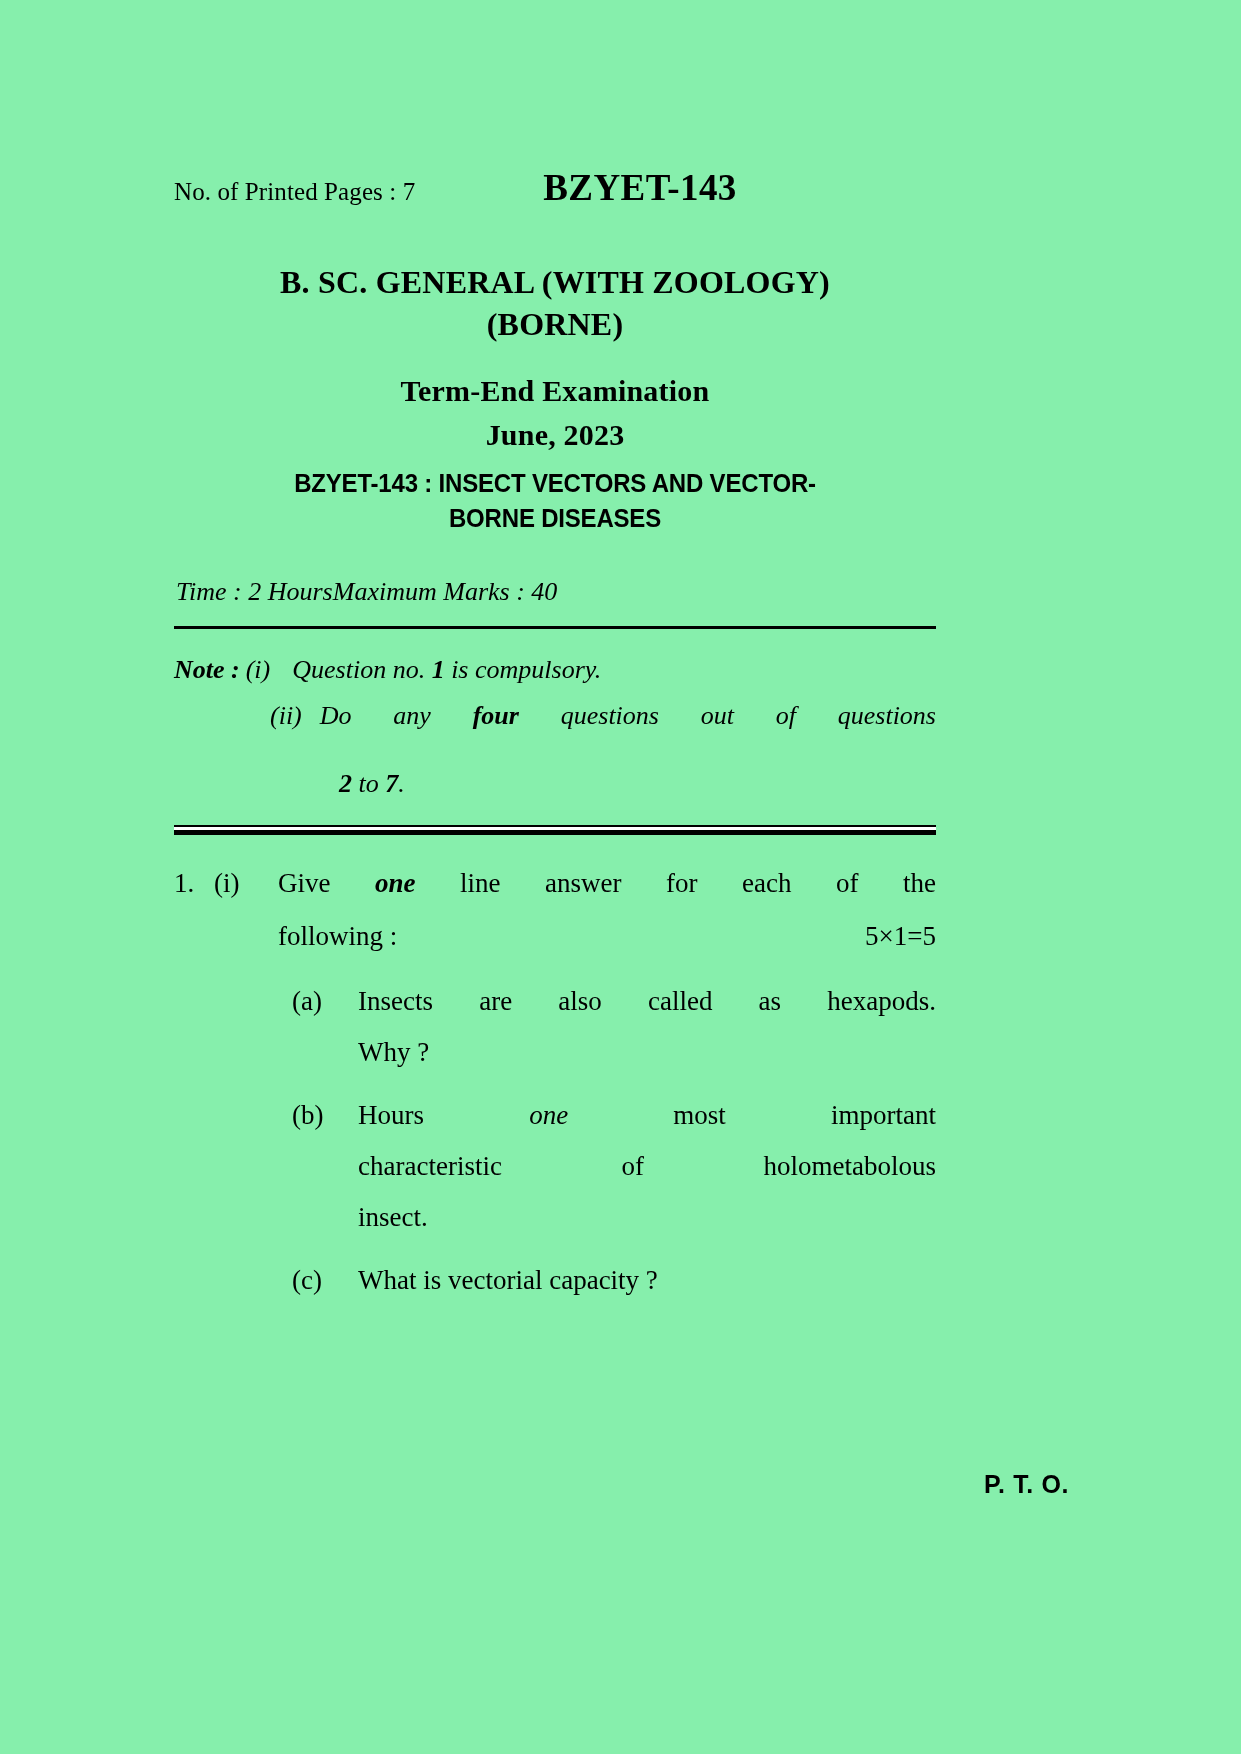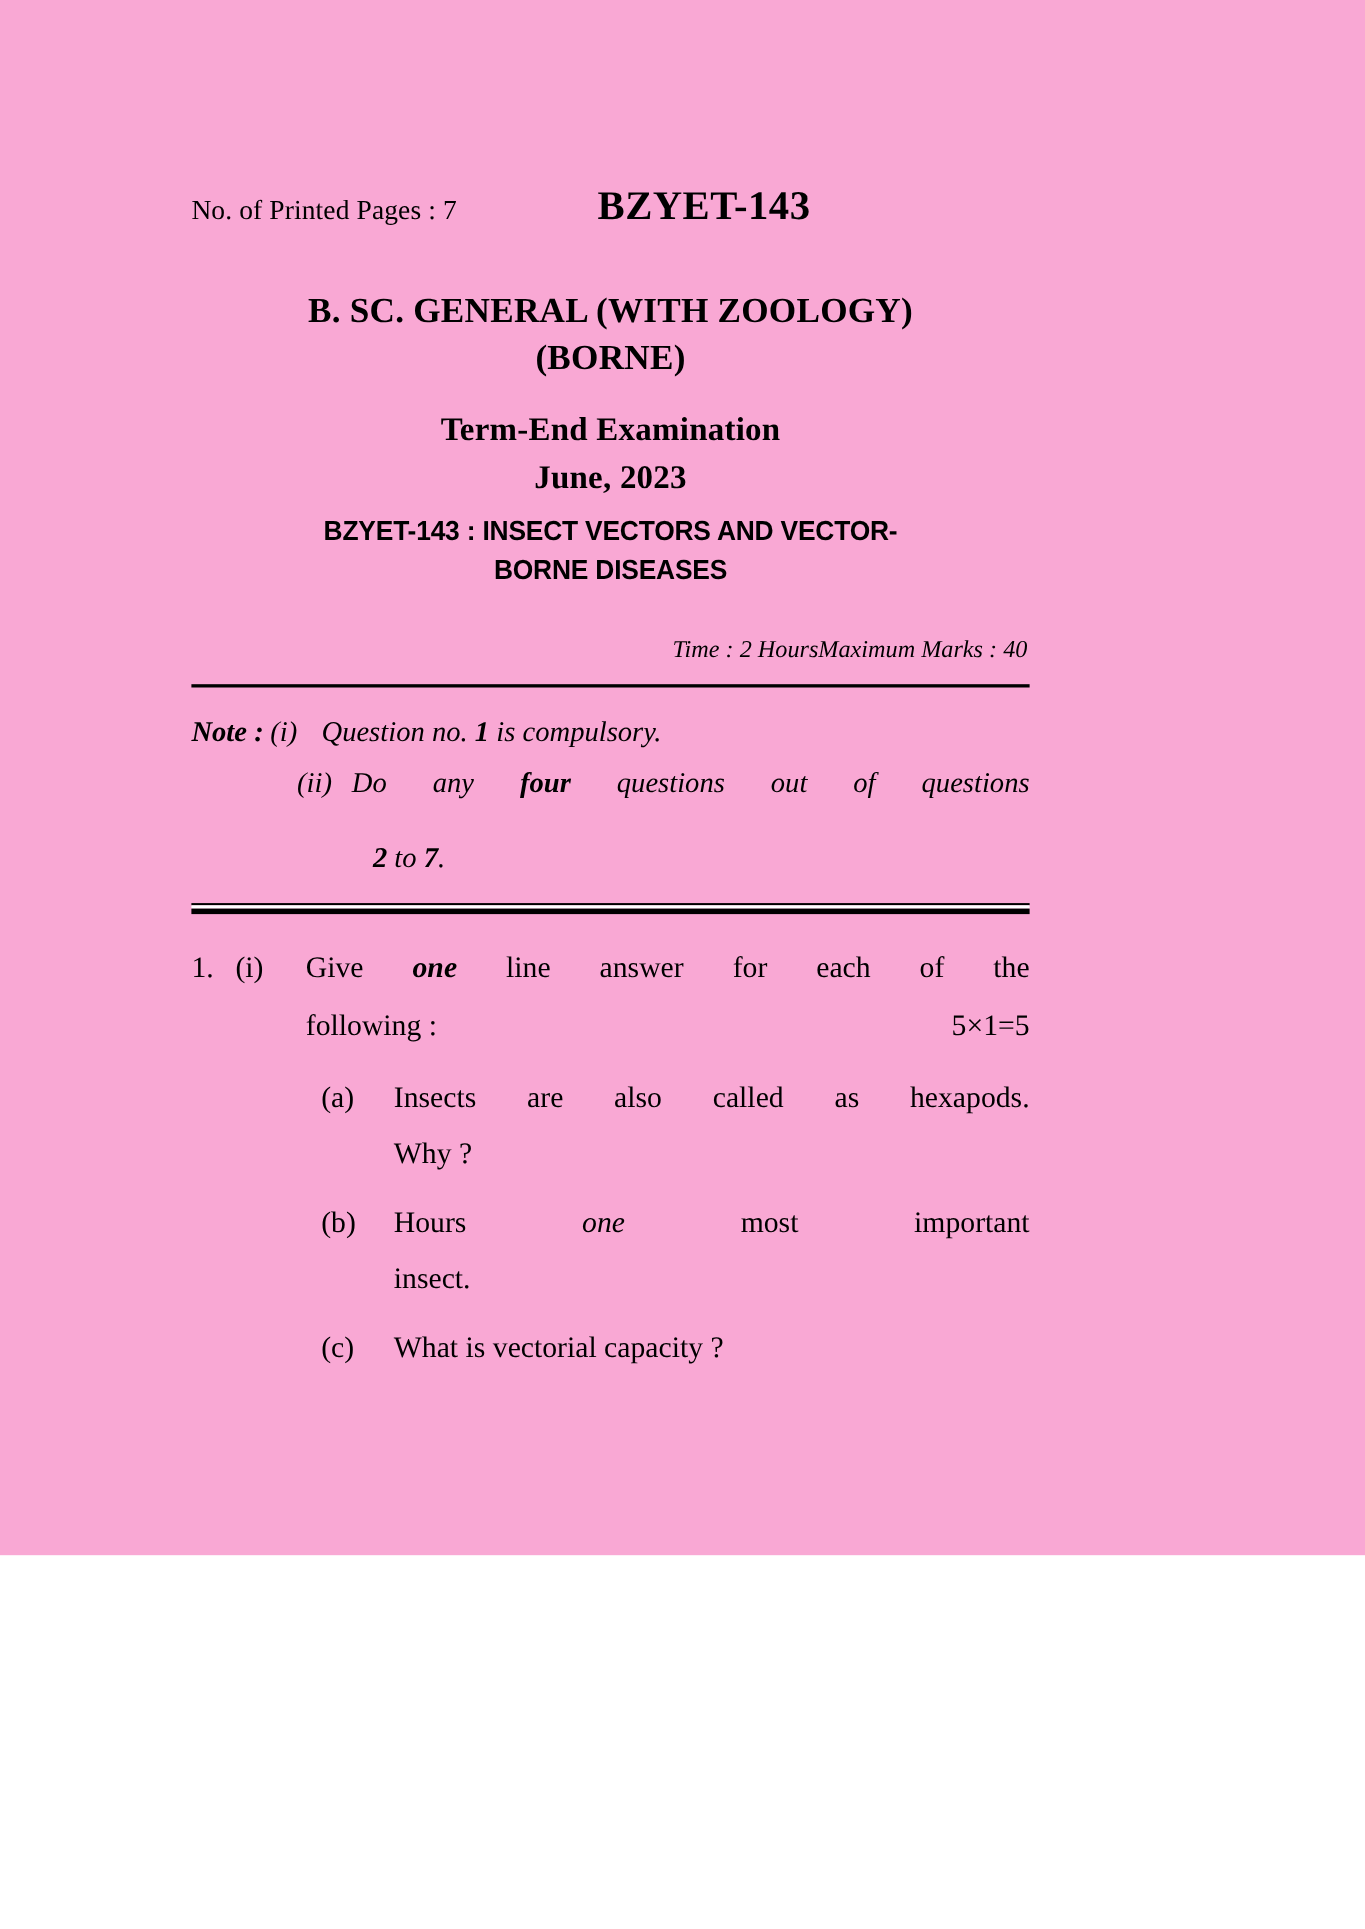--- a/index.html
+++ b/index.html
@@ -3,22 +3,22 @@
 <meta charset="utf-8">
 <style>
   html, body {
     margin: 0;
     padding: 0;
     background: #ffffff;
   }
   .page {
     position: relative;
     width: 1241px;
-    height: 1414px;
-    background: #f9a8d4;
+    height: 1754px;
+    background: #86efac;
     margin: 0 auto;
     overflow: hidden;
     color: #000000;
     font-family: "Liberation Serif", "DejaVu Serif", serif;
   }
   .content {
     position: absolute;
     left: 174px;
     top: 0;
     width: 762px;
@@ -77,23 +77,23 @@
     font-size: 25px;
     line-height: 1.42;
     margin-top: 12px;
     letter-spacing: -0.2px;
     transform: scaleX(0.96);
   }
 
   
   .time-marks {
     display: flex;
-    justify-content: flex-end;
+    justify-content: flex-start;
     font-style: italic;
-    font-size: 22px;
+    font-size: 26px;
     margin-top: 40px;
     padding: 0 2px;
   }
 
   .rule-single {
     border: none;
     border-top: 3px solid #000;
     margin: 19px 0 0 0;
     width: 100%;
   }
@@ -311,20 +311,21 @@
         </span>
       </div>
 
       <div class="sub-row">
         <span class="sub-letter">(b)</span>
         <span class="sub-body">
           <div class="just"><span>Hours</span>
             <i class="em-i">one</i>
             <span>most important</span>
           </div>
+          <div class="just sub-cont">characteristic of holometabolous</div>
           <div class="sub-cont">insect.</div>
         </span>
       </div>
 
       <div class="sub-row">
         <span class="sub-letter">(c)</span>
         <span class="sub-body">
           <div>What is vectorial capacity ?</div>
         </span>
       </div>

